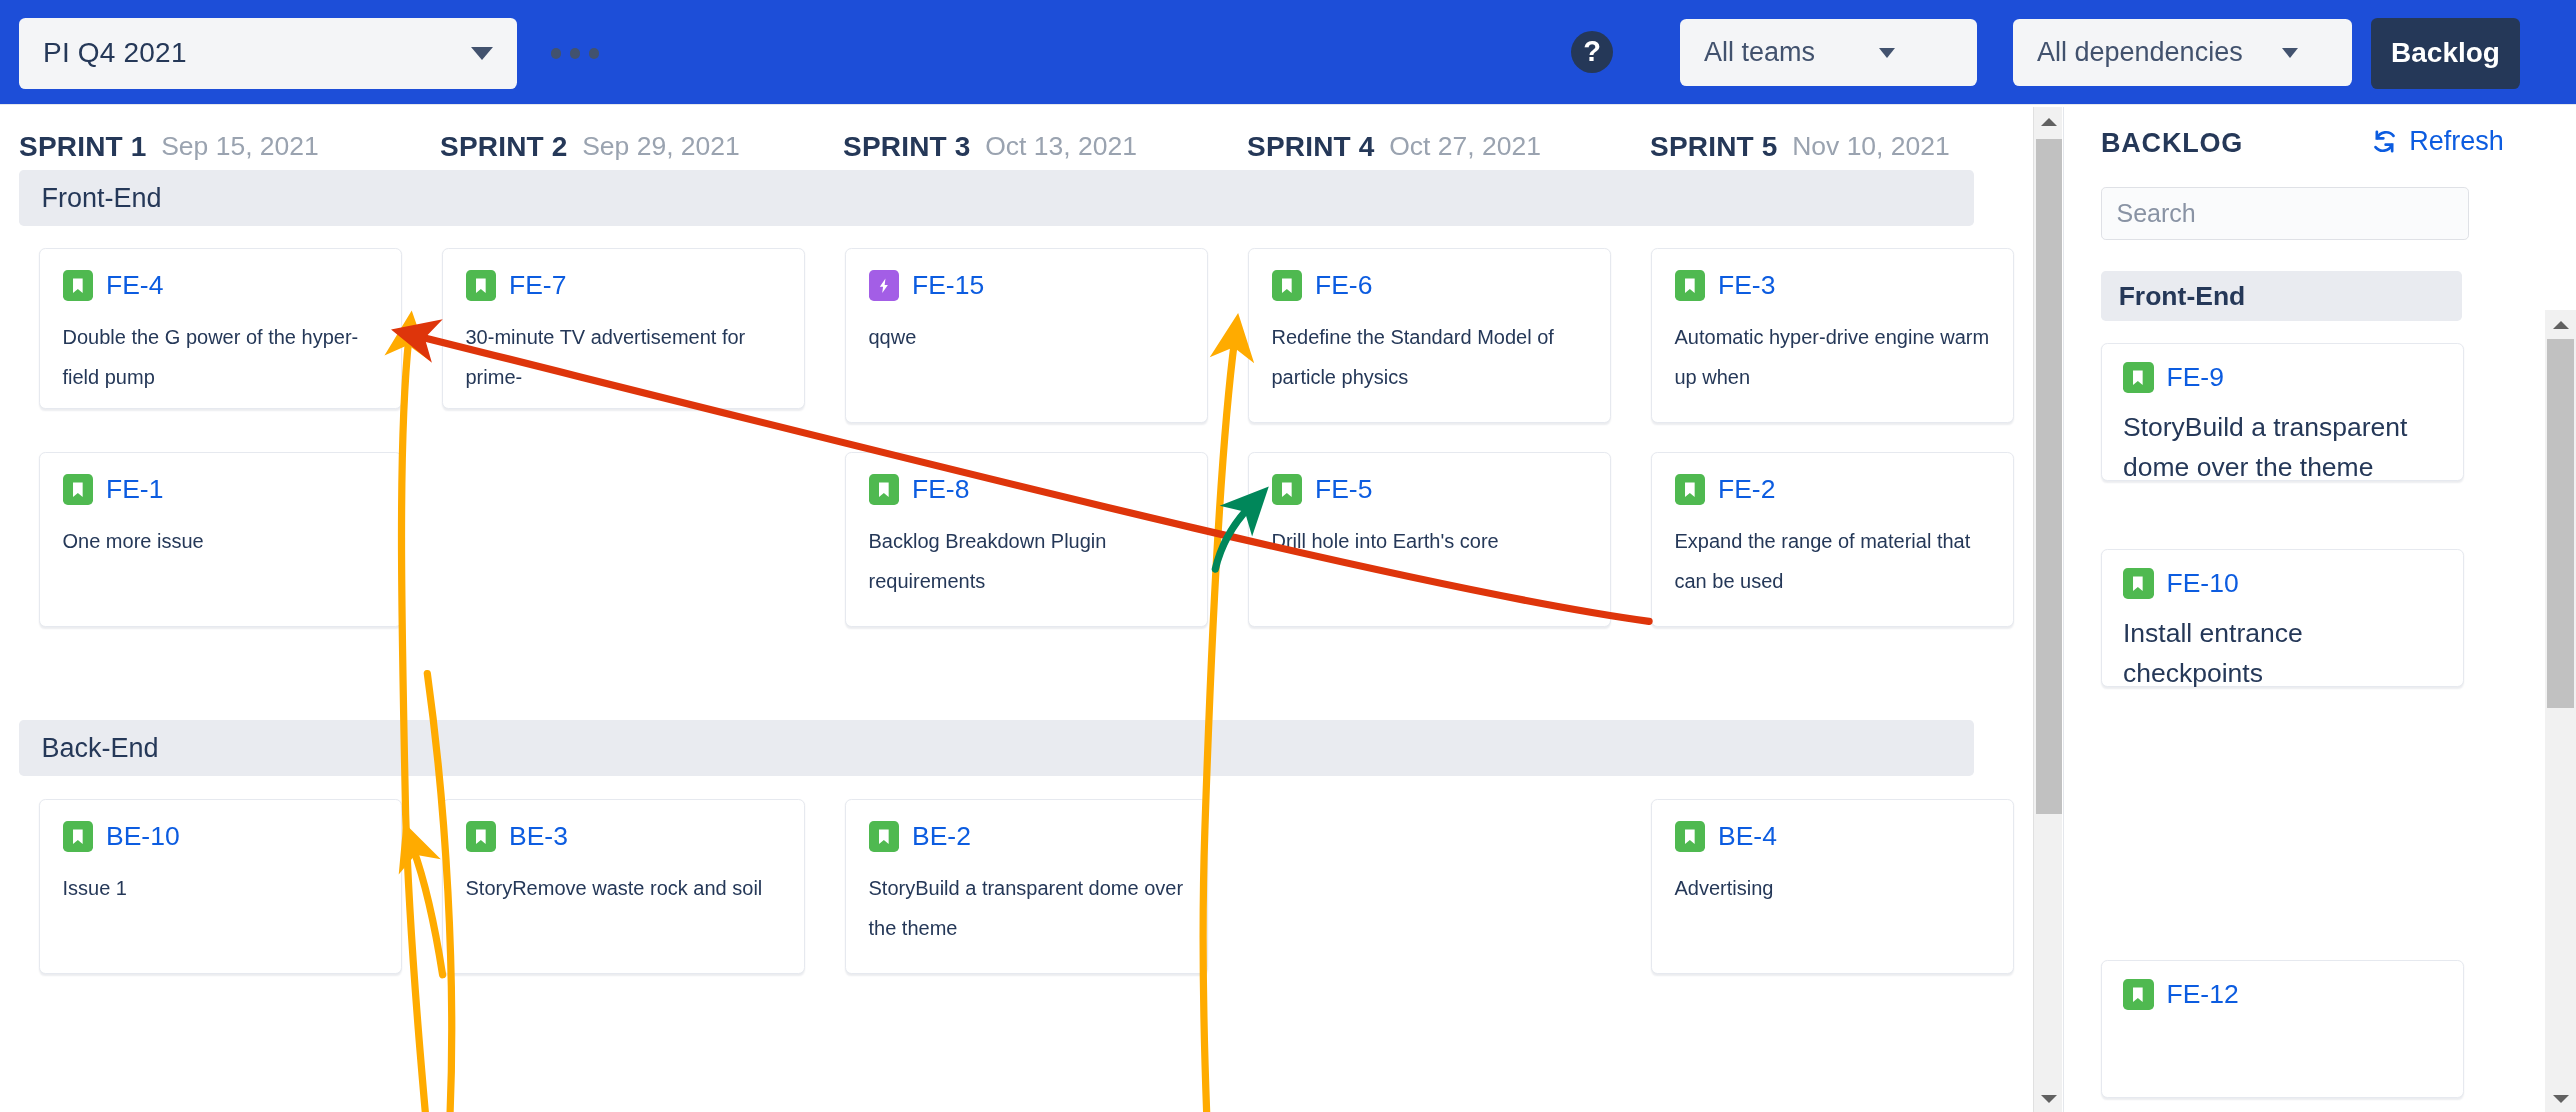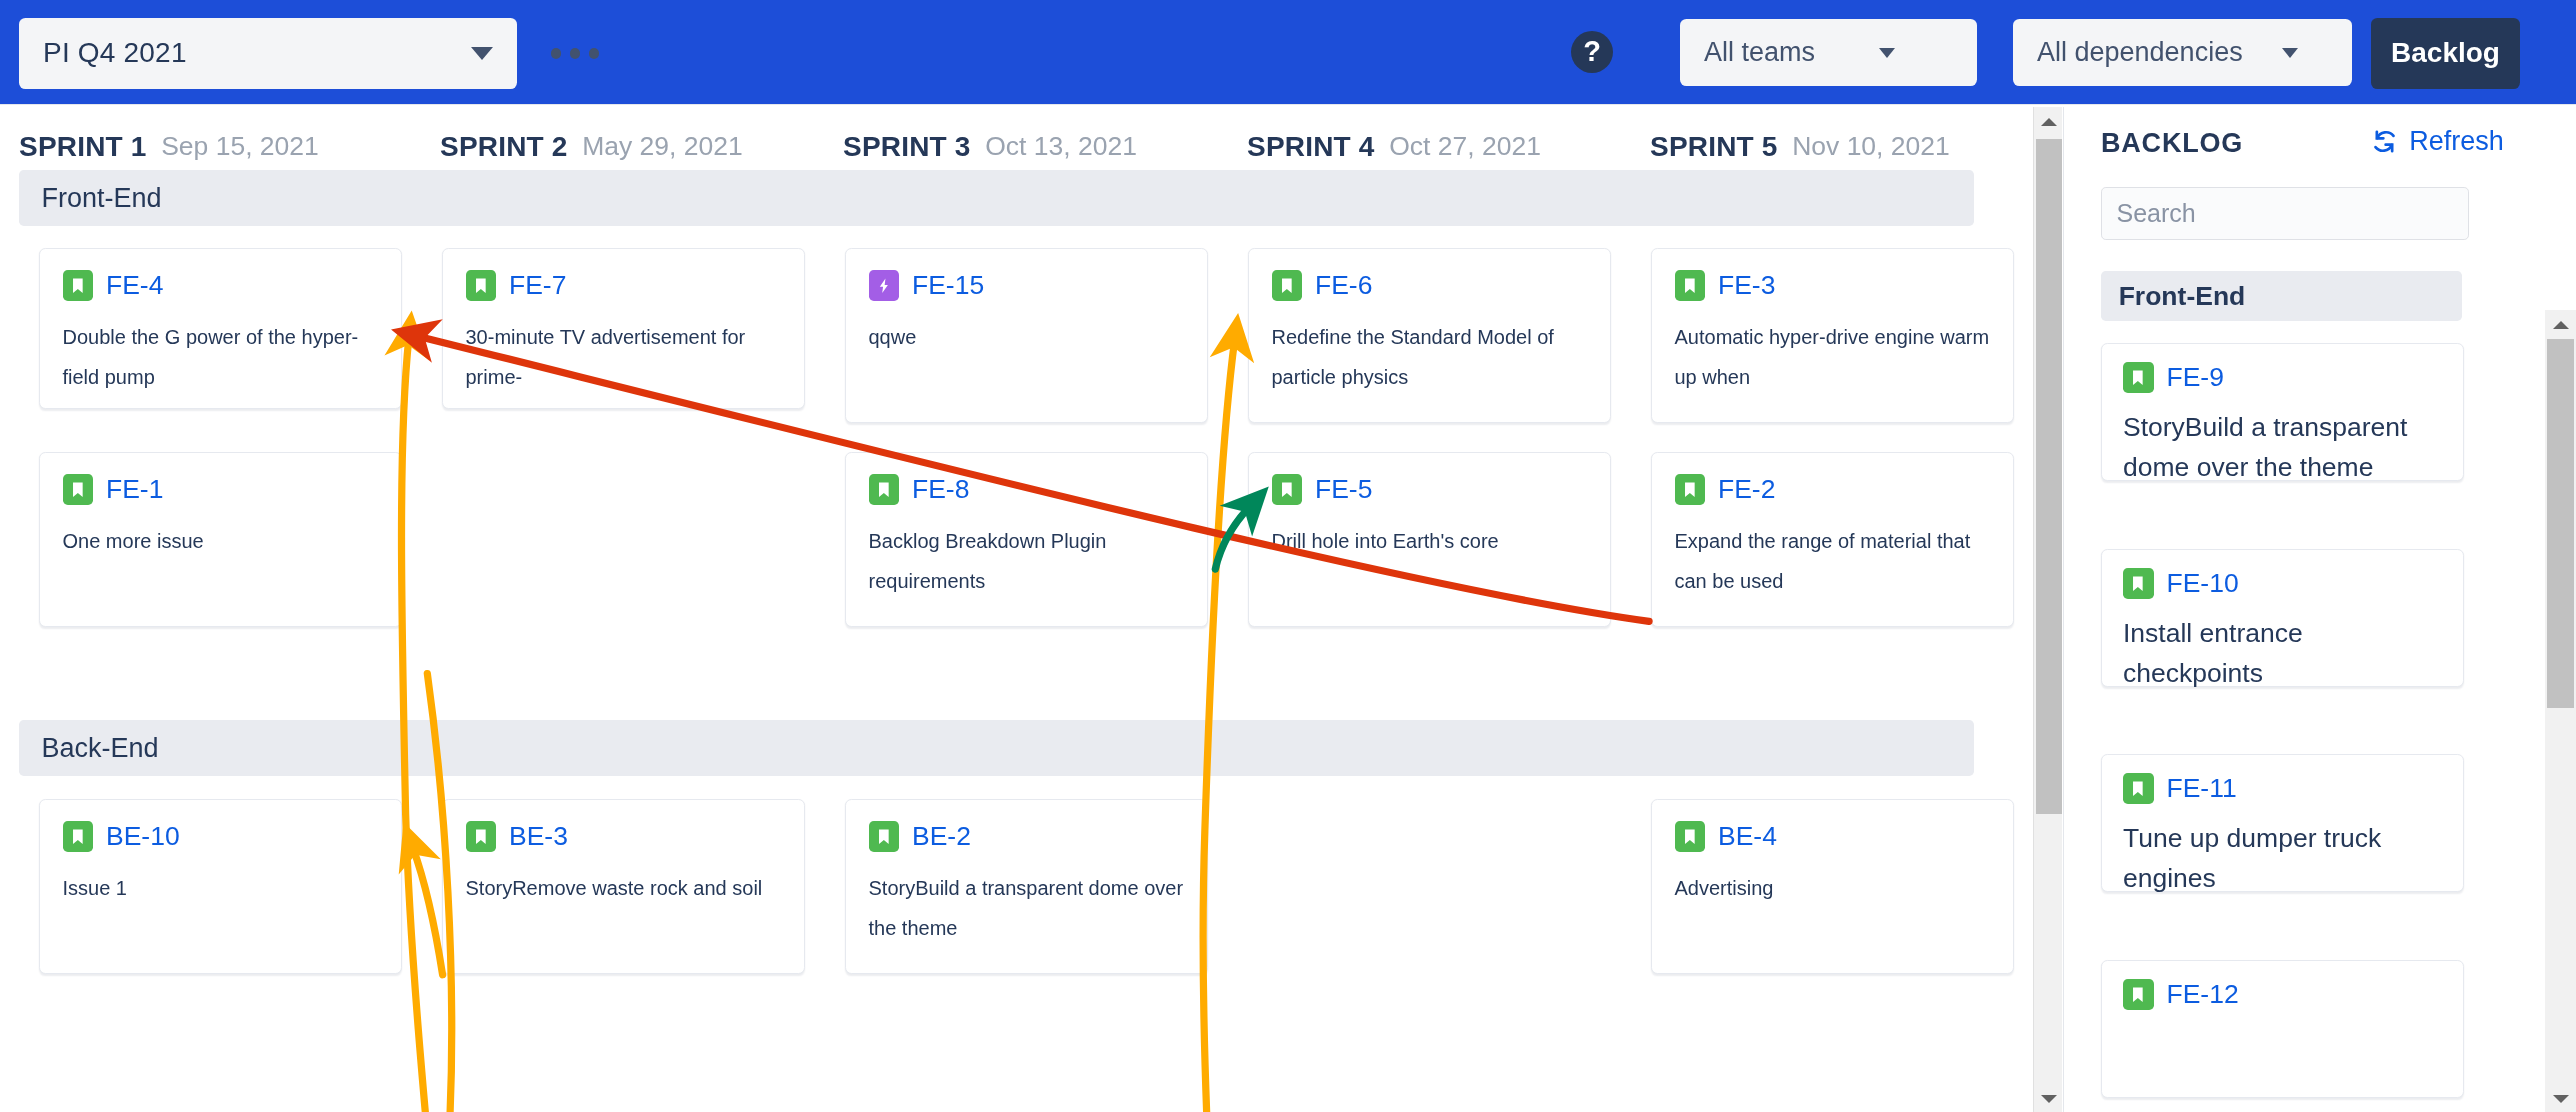--- a/index.html
+++ b/index.html
@@ -278,21 +278,21 @@
 <div id="board">
   <div id="board-inner">
 
     <div id="sprint-row">
       <div class="sprint-head" style="left:19px">
         <span class="name">SPRINT 1</span>
         <span class="date">Sep 15, 2021</span>
       </div>
       <div class="sprint-head" style="left:440px">
         <span class="name">SPRINT 2</span>
-        <span class="date">May 29, 2021</span>
+        <span class="date">Sep 29, 2021</span>
       </div>
       <div class="sprint-head" style="left:843px">
         <span class="name">SPRINT 3</span>
         <span class="date">Oct 13, 2021</span>
       </div>
       <div class="sprint-head" style="left:1247px">
         <span class="name">SPRINT 4</span>
         <span class="date">Oct 27, 2021</span>
       </div>
       <div class="sprint-head" style="left:1650px">
@@ -541,31 +541,20 @@
       <span class="itype story">
         <svg width="17.7" height="17.7" viewBox="0 0 22 22">
             <path d="M5 2h12v18l-6-5-6 5z" fill="#fff"></path>
           </svg>
       </span>
       <span class="key">FE-10</span>
     </div>
     <div class="summ">Install entrance checkpoints</div>
   </div>
 
-  <div class="bl-card" style="top:647px;height:138px">
-    <div class="key-row">
-      <span class="itype story">
-        <svg width="17.7" height="17.7" viewBox="0 0 22 22">
-            <path d="M5 2h12v18l-6-5-6 5z" fill="#fff"></path>
-          </svg>
-      </span>
-      <span class="key">FE-11</span>
-    </div>
-    <div class="summ">Tune up dumper truck engines</div>
-  </div>
 
   <div class="bl-card" style="top:853px;height:138px">
     <div class="key-row">
       <span class="itype story">
         <svg width="17.7" height="17.7" viewBox="0 0 22 22">
             <path d="M5 2h12v18l-6-5-6 5z" fill="#fff"></path>
           </svg>
       </span>
       <span class="key">FE-12</span>
     </div>

